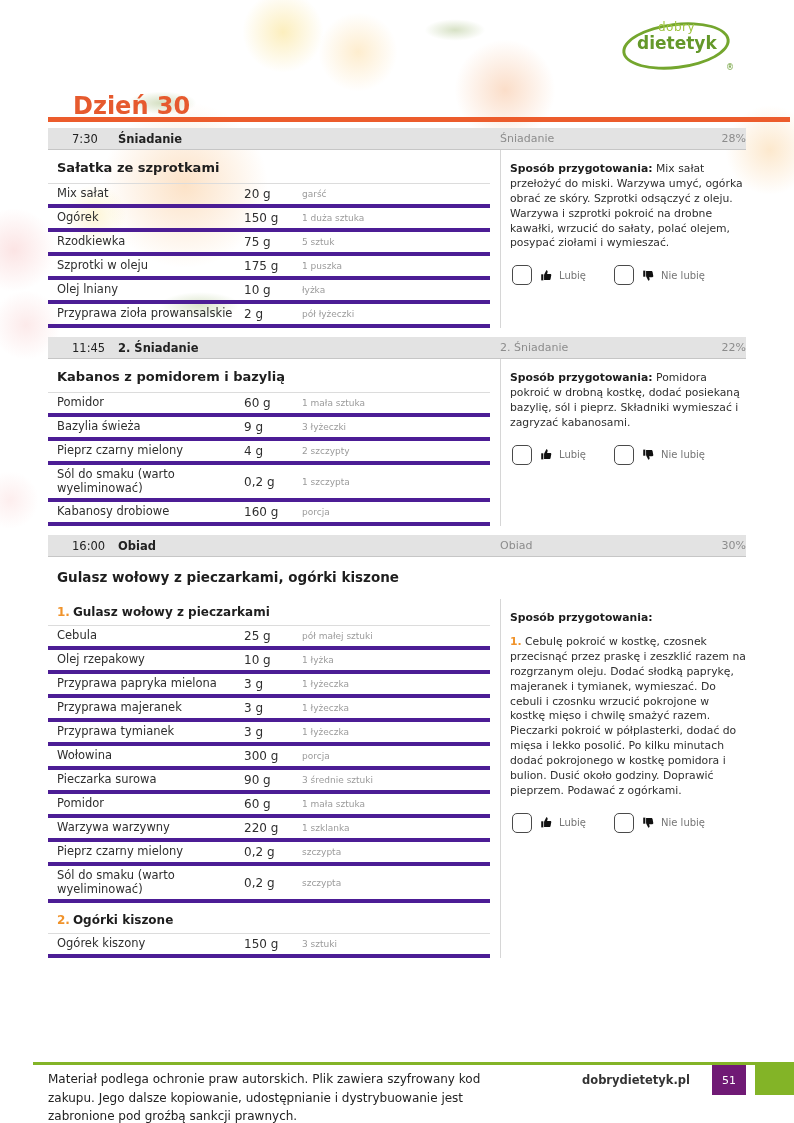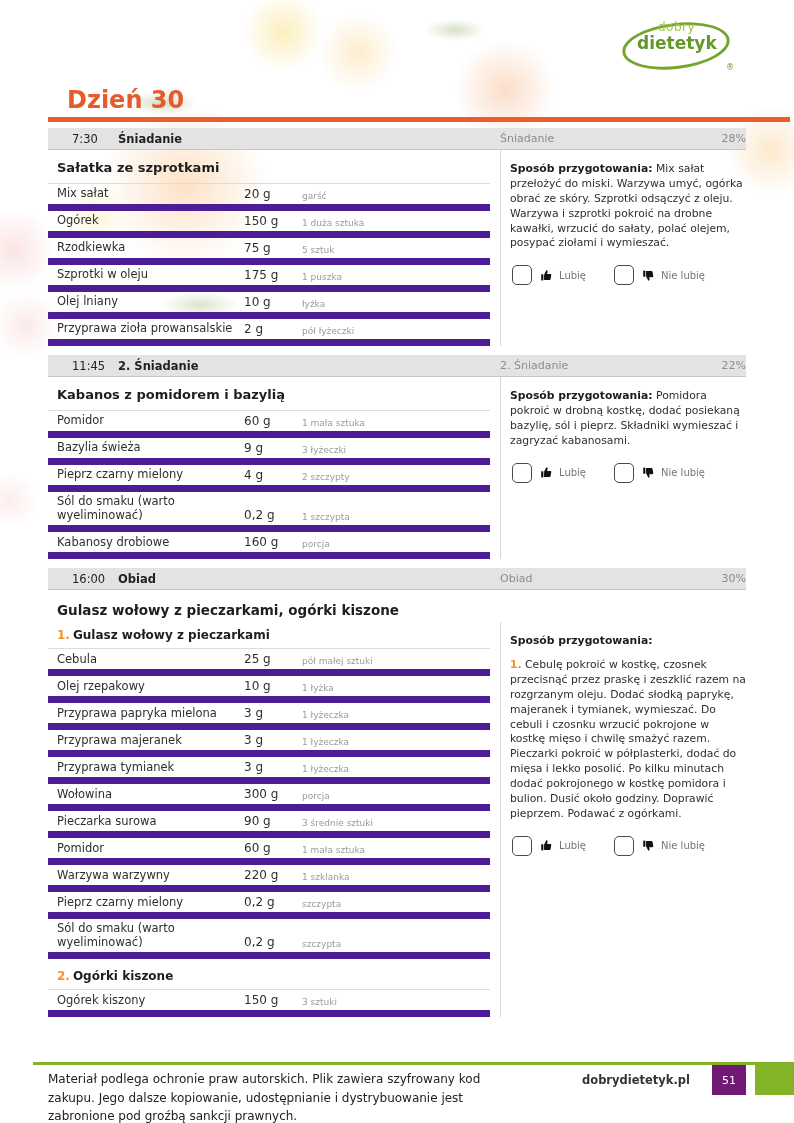--- a/index.html
+++ b/index.html
@@ -23,45 +23,45 @@
       radial-gradient(circle 40px at 10px 500px,  rgba(244,160,160,.18), rgba(244,160,160,0) 72%);
   }
 
   
   .logo{position:absolute;right:58px;top:14px;width:120px;height:58px;z-index:2;}
   .logo-ellipse{position:absolute;left:6px;top:9px;width:102px;height:40px;border:3px solid #74a62e;border-radius:50%;transform:rotate(-7deg);}
   .logo-dobry{position:absolute;left:42px;top:6px;color:#9ec43f;font-size:12px;letter-spacing:.5px;}
   .logo-dietetyk{position:absolute;left:21px;top:19px;color:#64982a;font-size:17px;font-weight:700;}
   .logo-reg{position:absolute;right:2px;bottom:0;color:#64982a;font-size:8px;}
 
-  .page-title{position:absolute;left:65px;top:84px;margin:2px;font-size:24px;font-weight:700;color:#e65a2e;z-index:2;}
+  .page-title{position:absolute;left:65px;top:84px;margin:8px;font-size:24px;font-weight:700;color:#e65a2e;z-index:2;}
   .orange-rule{position:absolute;left:48px;top:117px;width:742px;height:5px;background:#ec5c2c;z-index:2;}
 
   .content{position:absolute;left:48px;top:128px;width:698px;z-index:2;}
 
   .meal{margin-bottom:9px;}
   .meal-bar{position:relative;display:flex;align-items:center;height:21px;background:#e3e3e3;border-bottom:1px solid #c6c6c6;}
   .bar-time{margin-left:24px;width:46px;font-size:11.5px;color:#222;}
   .bar-name{font-size:11.5px;font-weight:700;color:#222;}
   .bar-sumlabel{position:absolute;left:452px;font-size:11px;color:#8c8c8c;}
   .bar-pct{margin-left:auto;font-size:11px;color:#8c8c8c;}
 
   .meal-body{display:flex;}
   .col-left{width:442px;}
   .col-divider{width:1px;background:#d6d6d6;margin-left:10px;}
   .col-right{width:236px;margin-left:9px;}
 
   .recipe-title{margin:10px 0 6px 9px;font-size:13px;font-weight:700;color:#1e1e1e;height:17px;}
-  .recipe-title.big{margin:12px 0 2px 9px;font-size:13.5px;height:18px;}
+  .recipe-title.big{margin:12px 0 12px 9px;font-size:13.5px;height:18px;}
   .subrecipe-title{margin:6px 0 4px 9px;font-size:12px;font-weight:700;color:#1e1e1e;height:16px;}
   .subrecipe-title .num{color:#f0932b;margin-right:3px;}
   .subrecipe-title.second{margin-top:10px;}
 
   .itable{border-top:1px solid #dcdcdc;}
-  .irow{display:flex;align-items:flex-end;border-bottom:7px solid #4c1d95;padding:3px 0 3px 0;min-height:13px;}
+  .irow{display:flex;align-items:center;border-bottom:4px solid #4c1d95;padding:3px 0 3px 0;min-height:13px;}
   .c-name{width:187px;padding-left:9px;font-size:11.5px;color:#2e2e2e;line-height:1.18;}
   .c-amt{width:58px;font-size:12px;color:#2e2e2e;}
   .c-meas{flex:1;font-size:9px;color:#9b9b9b;}
 
   .prep{margin:12px 0 0 0;font-size:10.8px;line-height:1.38;color:#2e2e2e;}
   .prep b{color:#1c1c1c;}
   .prep .step-num{color:#f0932b;font-weight:700;}
   .prep.label-only{margin-bottom:9px;}
   .prep.step{margin-top:0;}
 

